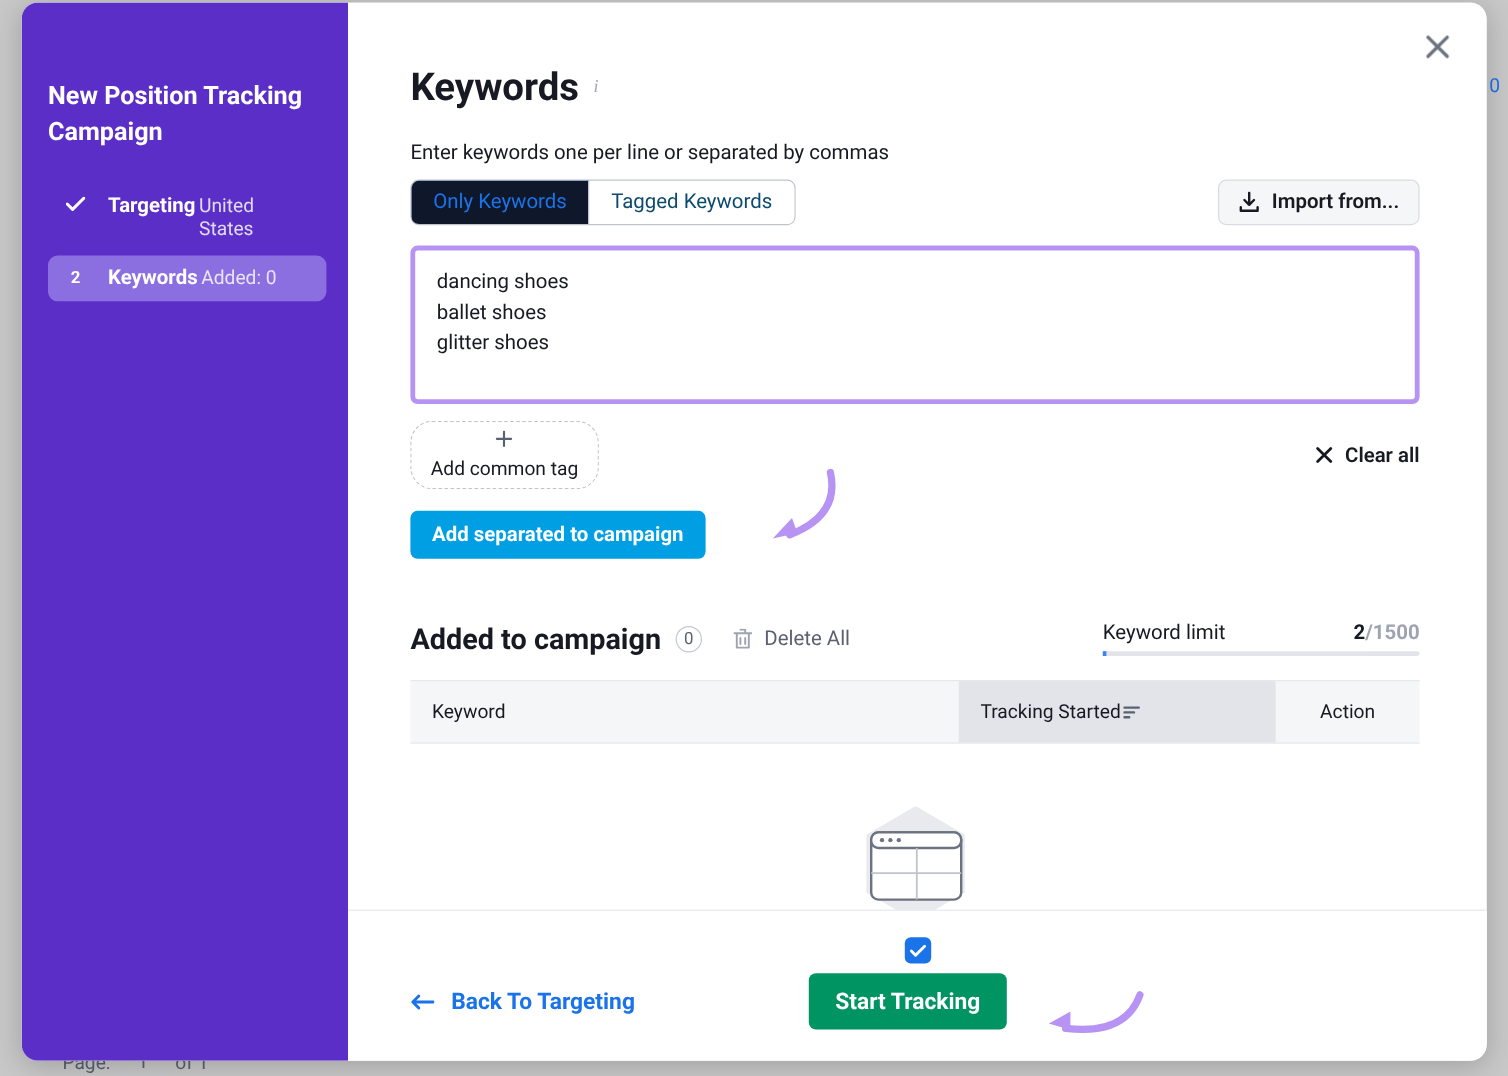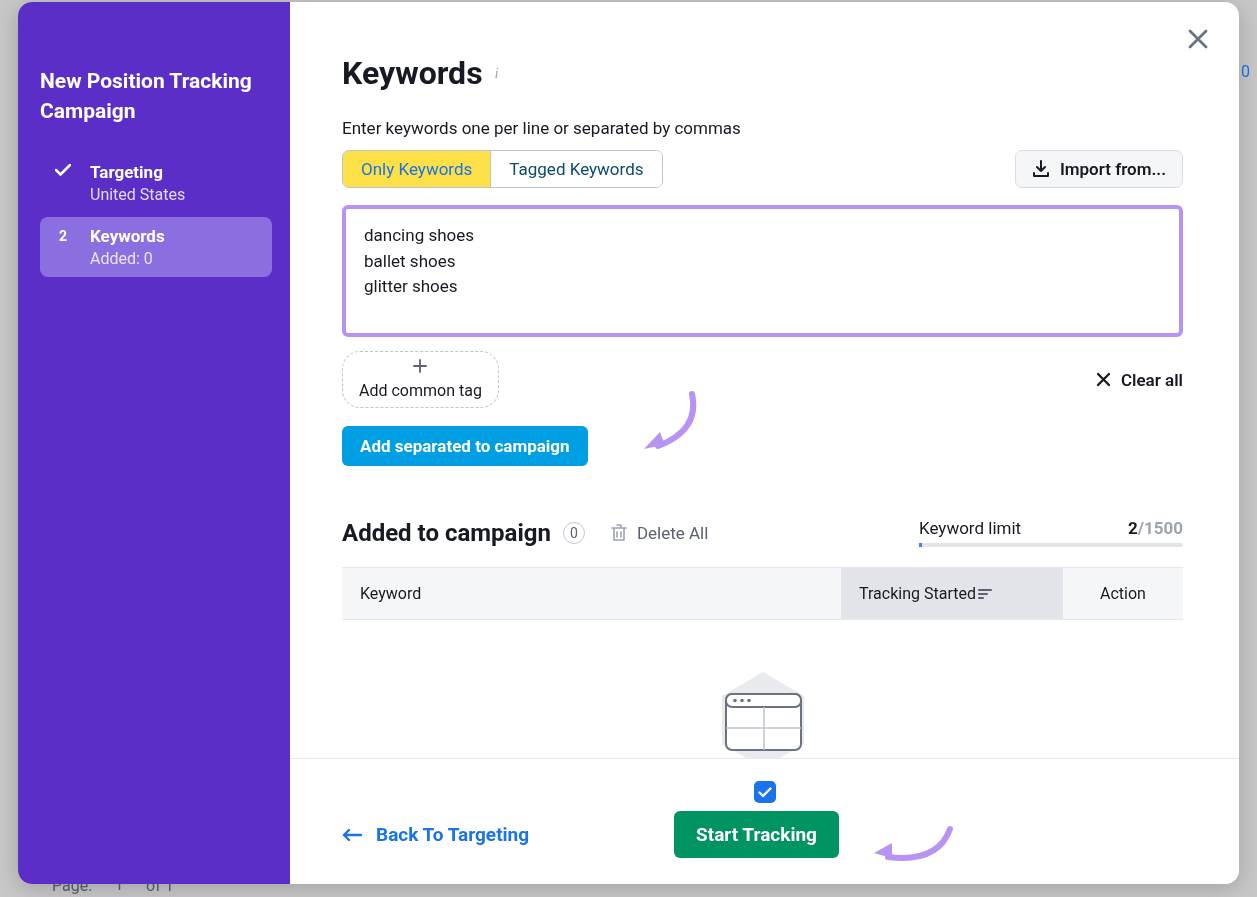--- a/index.html
+++ b/index.html
@@ -62,21 +62,21 @@
       align-items: center;
       justify-content: center;
       font-size: 14px;
       font-weight: 700;
       color: #fff;
       margin-top: 2px;
     }
 
     .step-content {
       display: flex;
-      flex-direction: column;
+      flex-direction: row;
       gap: 3px;
     }
 
     .step-label {
       font-size: 17px;
       font-weight: 700;
       color: #fff;
     }
 
     .step-sub {
@@ -151,21 +151,21 @@
 
     .tab {
       padding: 8px 18px;
       font-size: 17px;
       cursor: pointer;
       background: #fff;
       color: #0c4a6e;
     }
 
     .tab.active {
-      background: #fde047;
+      background: #0f172a;
       color: #1a73e8;
       border-right: 1px solid #bfc3cc;
       border: 1px solid #1a73e8;
       border-radius: 6px 0 0 6px;
       margin: -1px;
     }
 
     .tab:not(.active) {
       border-left: 1px solid #bfc3cc;
     }
@@ -341,21 +341,21 @@
     }
 
     .th {
       padding: 16px 18px;
       font-size: 16px;
       color: #171a22;
     }
 
     .th-keyword { flex: 1; font-weight:400;}
     .th-tracking {
-      width: 222px;
+      width: 264px;
       background: #e2e4e9;
       display: flex;
       align-items: center;
       gap: 2px;
       font-weight: 400;
     }
     .th-action { width: 120px; text-align: center; font-weight:400;}
 
     .empty-illustration {
       display: flex;

